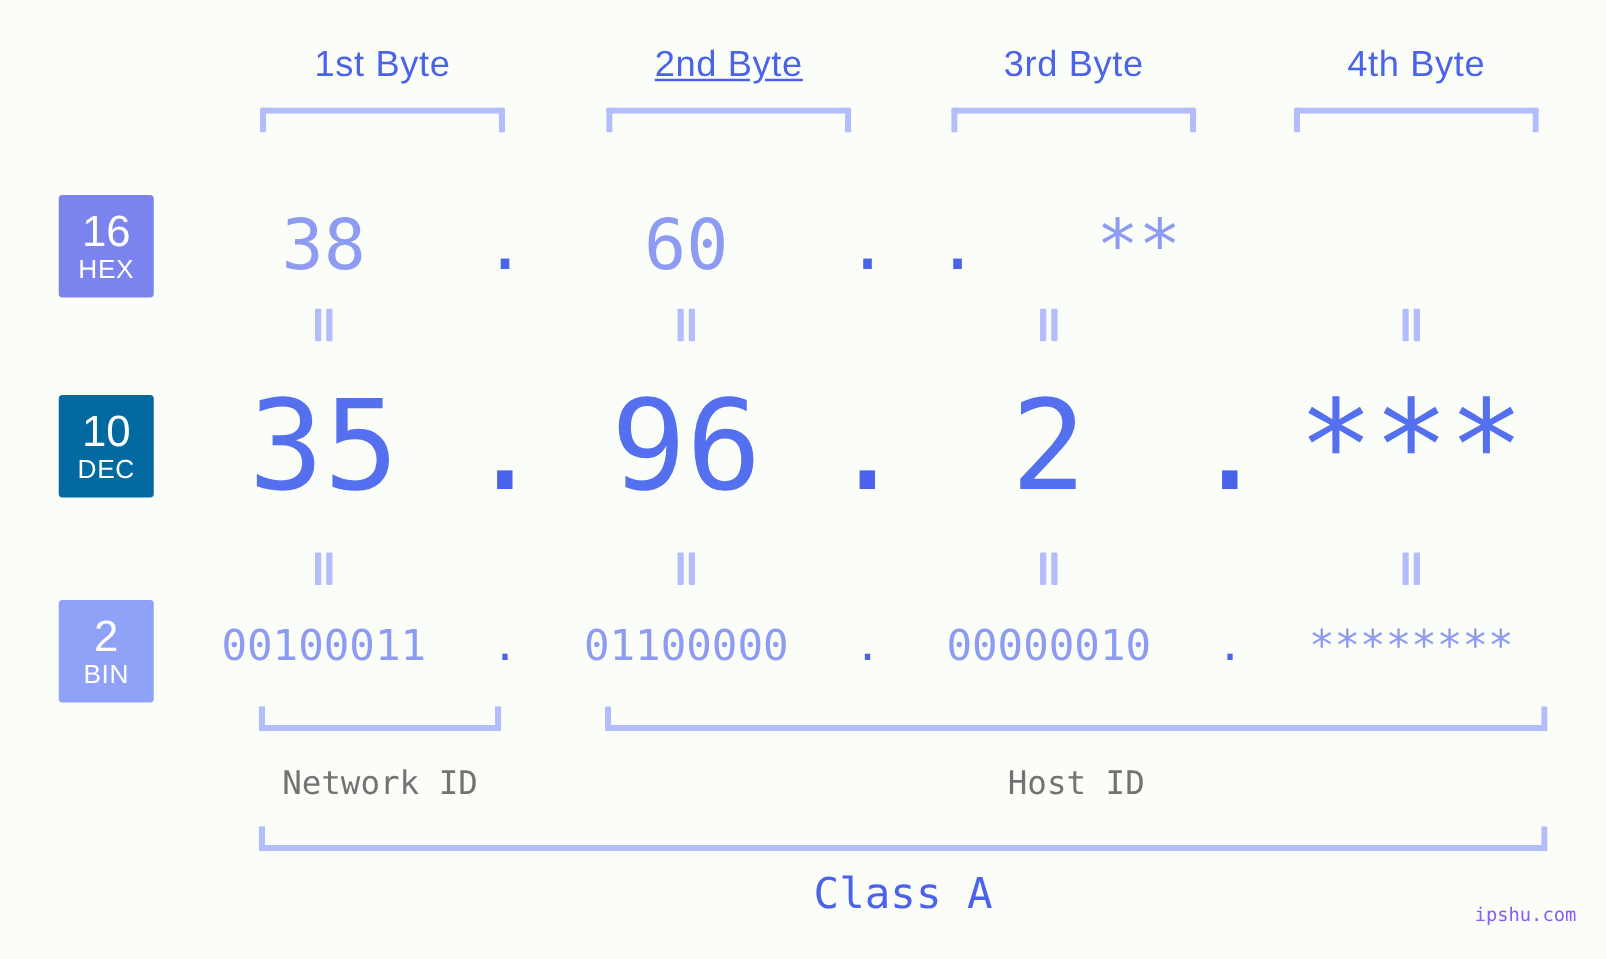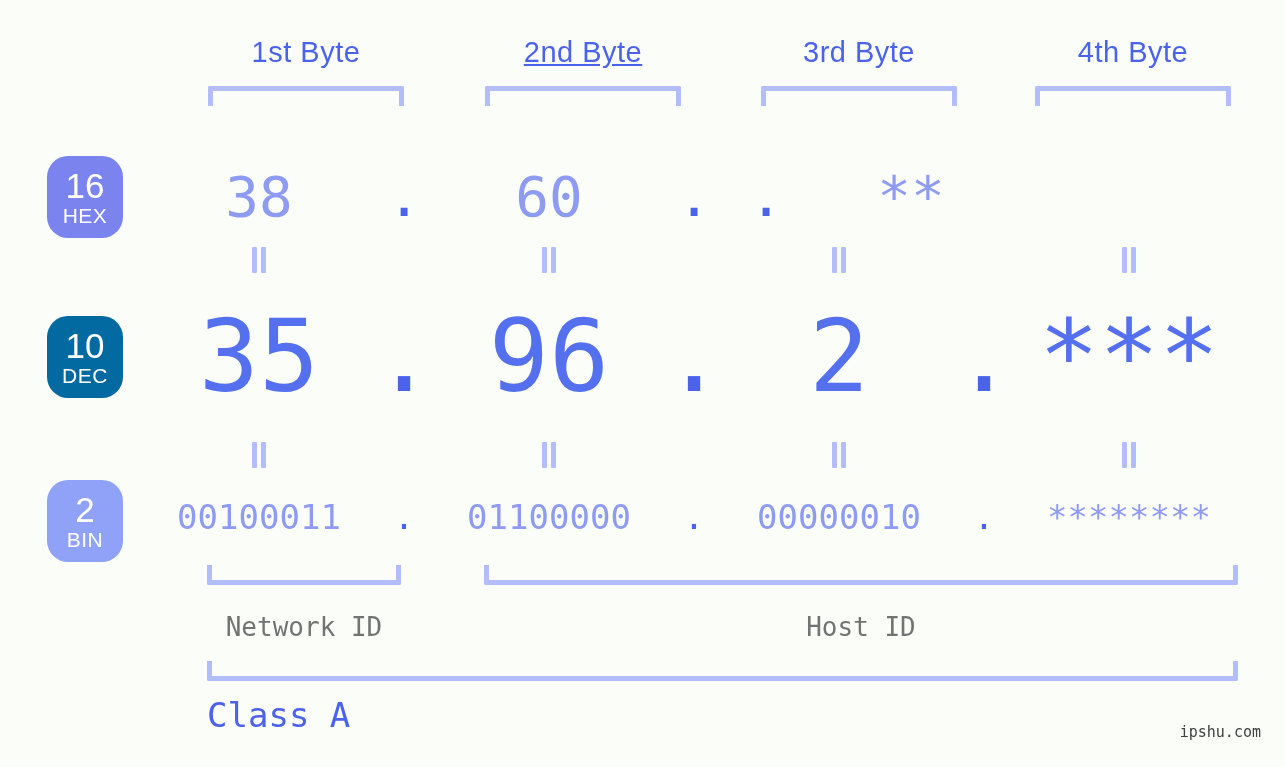--- a/index.html
+++ b/index.html
@@ -51,21 +51,21 @@
     height: 20px;
     border-radius: 0 0 2px 2px;
   }
 
   
   .badge {
     position: absolute;
     left: 47px;
     width: 76px;
     height: 82px;
-    border-radius: 21px;
+    border-radius: 3px;
     color: #ffffff;
     font-family: "Liberation Sans", sans-serif;
     display: flex;
     flex-direction: column;
     align-items: center;
     justify-content: center;
     line-height: 1;
   }
   .badge .num {
     font-size: 35px;
@@ -160,30 +160,31 @@
     color: #737373;
     text-align: center;
     white-space: nowrap;
   }
 
   .class-label {
     position: absolute;
     font-family: "DejaVu Sans Mono", monospace;
     font-size: 34px;
     color: #4a63ea;
+    text-align: center;
     white-space: nowrap;
   }
 
   .watermark {
     position: absolute;
     right: 24px;
     bottom: 26px;
     font-family: "DejaVu Sans Mono", monospace;
     font-size: 15px;
-    color: #404040;
+    color: #8b5cf6;
     letter-spacing: 0px;
   }
 </style>
 </head>
 <body style="background: rgb(251, 253, 249);">
 
 <div class="canvas">
 
   <div class="byte-label" style="left:208px; width:196px;">1st Byte</div>
   <div class="byte-label" style="left:485px; width:196px;text-decoration:underline;">2nd Byte</div>

